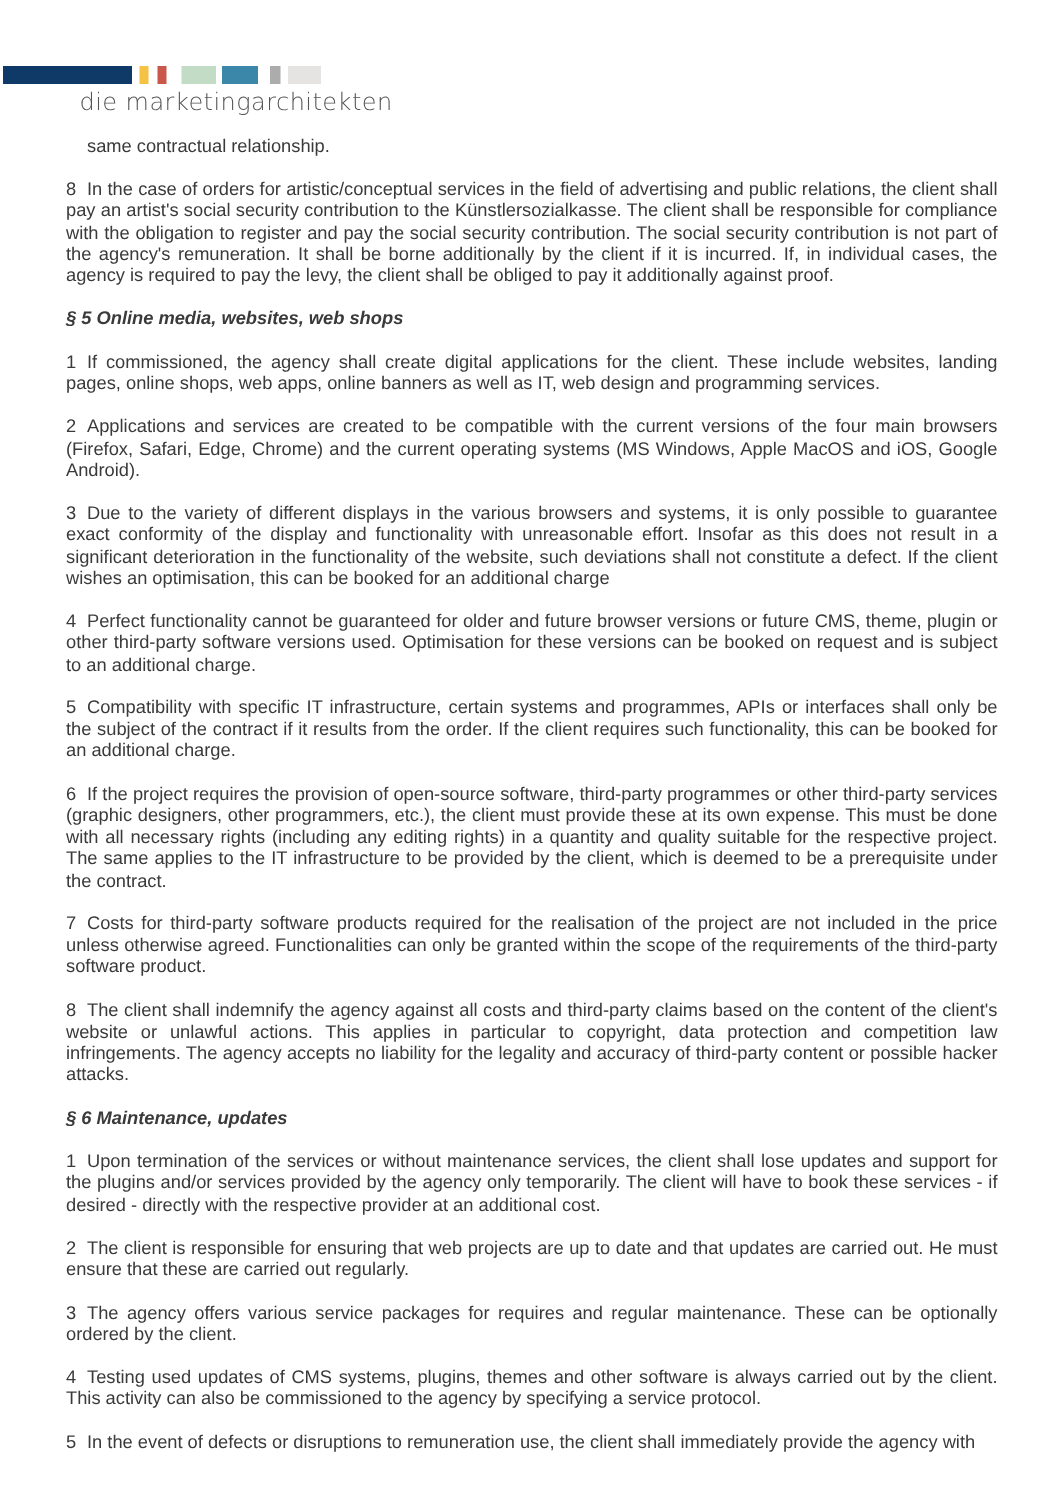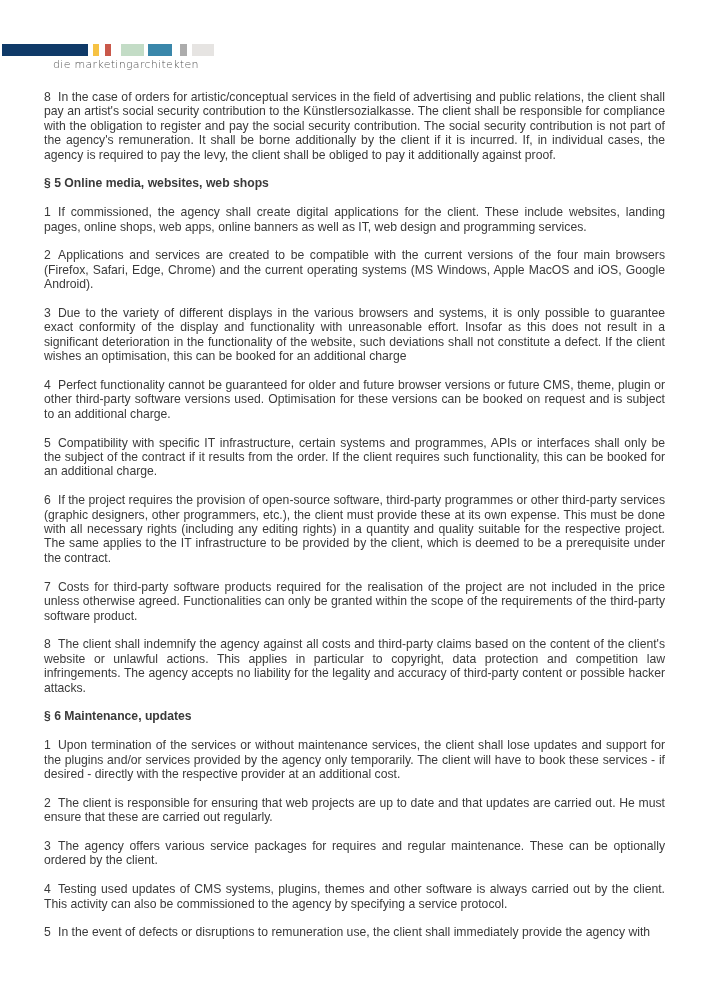--- a/index.html
+++ b/index.html
@@ -1,43 +1,44 @@
 <!DOCTYPE html>
 <html><head>
 <meta charset="utf-8">
 <style>
   html, body { margin: 0; padding: 0; background: #ffffff; }
   body { width: 707px; height: 1000px; position: relative; overflow: hidden;
          font-family: "Liberation Sans", sans-serif; color: #3a3a3a; }
   .logo-bars { position: absolute; top: 44px; left: 0; height: 12px; width: 220px; }
   .bar { position: absolute; top: 0; height: 12px; }
-  .logo-text { position: absolute; top: 58px; left: 53px; font-size: 11px; letter-spacing: 0.3px;
+  .logo-text { position: absolute; top: 58px; left: 53px; font-size: 16px; letter-spacing: 0.3px;
                color: #555; font-family: "DejaVu Sans", sans-serif; font-weight: 300; }
   .content { position: absolute; top: 90px; left: 44px; width: 621px; font-size: 12.2px;
              line-height: 14.4px; text-align: justify; hyphens: auto; }
   .content p { margin: 0 0 14.4px 0; }
   .content p.cont { margin-left: 14px; }
-  .content h3 { font-size: 12.2px; font-weight: bold; margin: 0 0 14.4px 0; line-height: 14.4px; }
+  .content h3 { font-size: 12.2px; font-weight: bold; margin: 0 0 14.4px 0; line-height: 14.4px; font-style: italic; }
   .num { display: inline-block; width: 14px; }
 </style>
 </head>
 <body>
 
 <div class="logo-bars">
   <div class="bar" style="left:2px;width:86px;background:#0f3a68"></div>
   <div class="bar" style="left:93px;width:6px;background:#f6c244"></div>
   <div class="bar" style="left:105px;width:6px;background:#c9584a"></div>
   <div class="bar" style="left:121px;width:23px;background:#c3dcc6"></div>
   <div class="bar" style="left:148px;width:24px;background:#3a87aa"></div>
   <div class="bar" style="left:180px;width:7px;background:#acacac"></div>
   <div class="bar" style="left:192px;width:22px;background:#e6e4e2"></div>
 </div>
 <div class="logo-text">die marketingarchitekten</div>
 
 <div class="content">
+  <p class="cont">same contractual relationship.</p>
 
   <div id="s4tail">
       <p><span class="num">8</span><span>In the case of orders for artistic/conceptual services in the field of advertising and public relations, the client shall pay an artist's social security contribution to the Künstlersozialkasse. The client shall be responsible for compliance with the obligation to register and pay the social security contribution. The social security contribution is not part of the agency's remuneration. It shall be borne additionally by the client if it is incurred. If, in individual cases, the agency is required to pay the levy, the client shall be obliged to pay it additionally against proof.</span></p>
     </div>
 
   <h3>§ 5 Online media, websites, web shops</h3>
   <div id="s5">
       <p><span class="num">1</span><span>If commissioned, the agency shall create digital applications for the client. These include websites, landing pages, online shops, web apps, online banners as well as IT, web design and programming services.</span></p>
       <p><span class="num">2</span><span>Applications and services are created to be compatible with the current versions of the four main browsers (Firefox, Safari, Edge, Chrome) and the current operating systems (MS Windows, Apple MacOS and iOS, Google Android).</span></p>
       <p><span class="num">3</span><span>Due to the variety of different displays in the various browsers and systems, it is only possible to guarantee exact conformity of the display and functionality with unreasonable effort. Insofar as this does not result in a significant deterioration in the functionality of the website, such deviations shall not constitute a defect. If the client wishes an optimisation, this can be booked for an additional charge</span></p>

